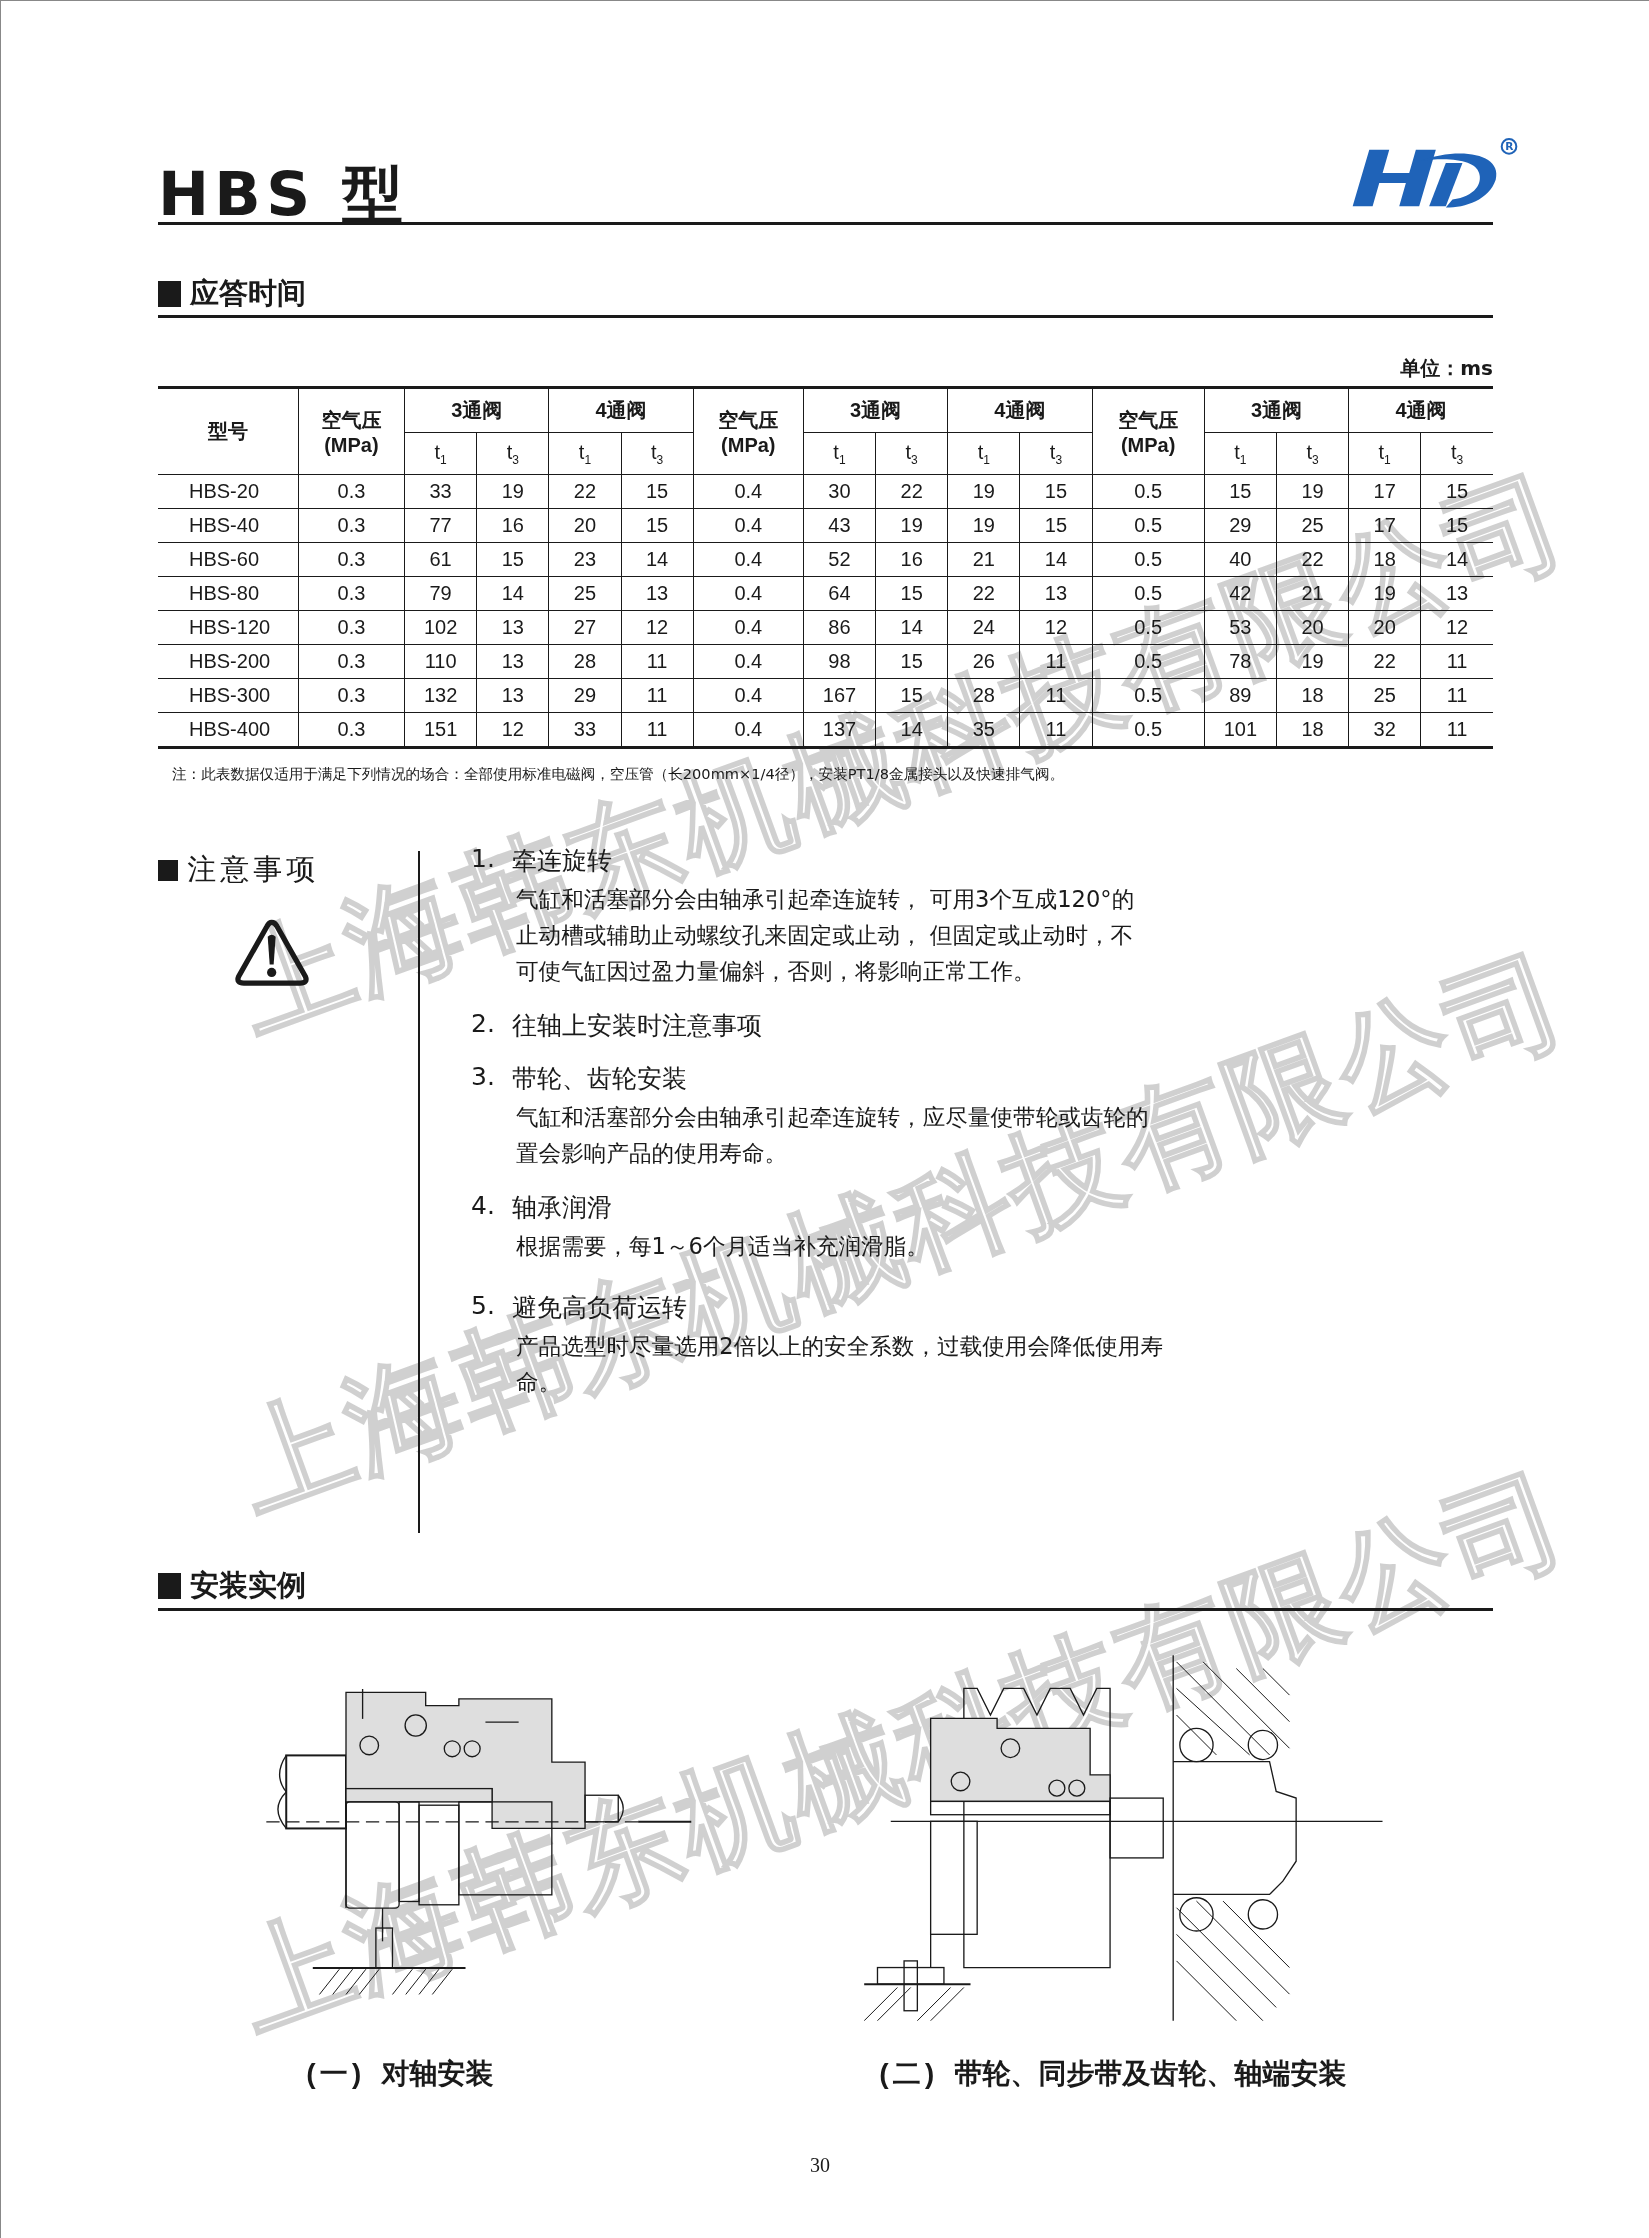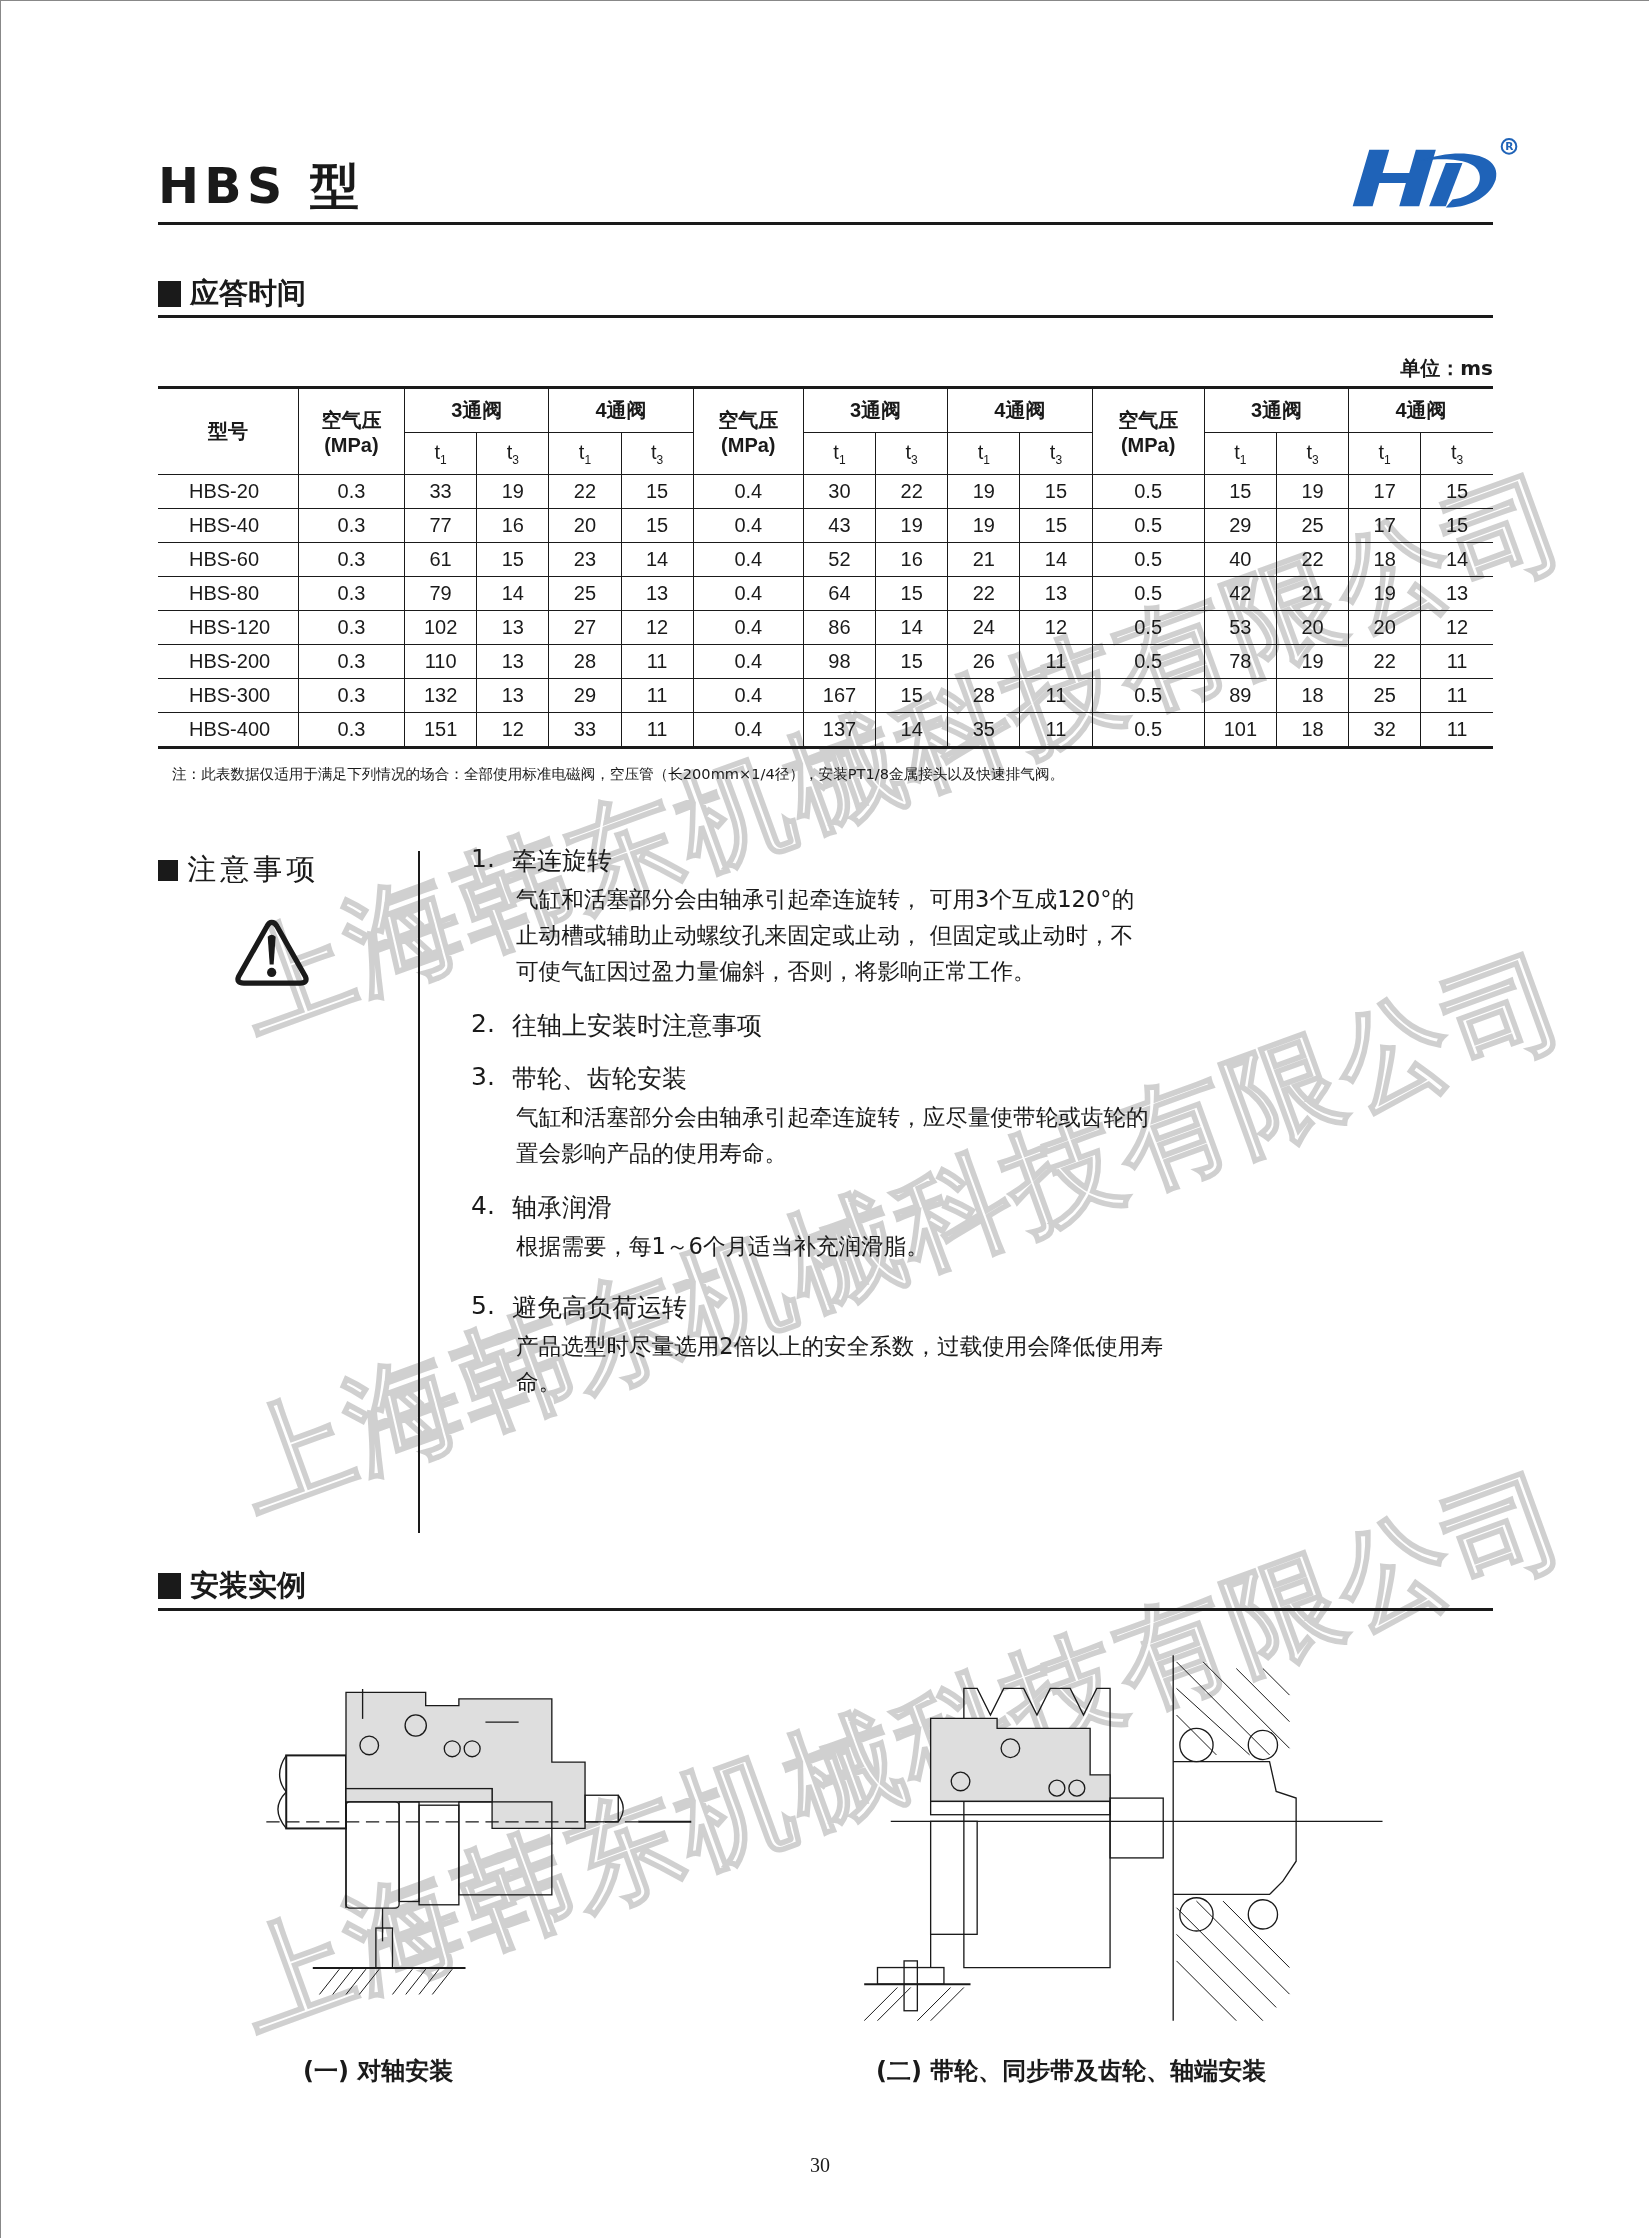--- a/index.html
+++ b/index.html
@@ -3,21 +3,21 @@
 <meta charset="utf-8">
 <style>
   html, body { margin: 0; padding: 0; background: #ffffff; }
   body { width: 1650px; height: 2239px; position: relative; overflow: hidden;
          font-family: "DejaVu Sans", "Liberation Sans", sans-serif; color: #1a1a1a; }
   .page-border { position: absolute; left: 0; top: 0; width: 1648px; height: 2237px; border: 0.7px solid #888; }
   .watermark { position: absolute; color: rgba(150,150,150,0.28); font-size: 113px; font-weight: bold;
                transform: rotate(-20deg); white-space: nowrap; pointer-events: none;
                font-family: "DejaVu Sans", sans-serif; letter-spacing: 4px;
                -webkit-text-stroke: 2px rgba(120,120,120,0.35); color: rgba(255,255,255,0.0); }
-  .title { position: absolute; left: 158px; top: 154px; font-size: 49px; font-weight: bold; letter-spacing: 5.3px; }
+  .title { position: absolute; left: 158px; top: 154px; font-size: 61px; font-weight: bold; letter-spacing: 5.3px; }
   .logo { position: absolute; left: 1346px; top: 133px; width: 173px; height: 80px; }
   .rule-thick { position: absolute; height: 4px; background: #1a1a1a; }
   .section-head { position: absolute; display: flex; align-items: center; font-size: 29px; font-weight: bold; }
   .section-head .sq { width: 22.6px; height: 26.6px; background: #1a1a1a; margin-right: 9.3px; }
   .unit { position: absolute; right: 157px; top: 355px; font-size: 20px; font-weight: bold; text-align: right; }
   table.resp { position: absolute; left: 158px; top: 386px; width: 1335px; border-collapse: collapse;
                font-size: 20px; text-align: center; font-family: "Liberation Sans", sans-serif; }
   table.resp th, table.resp td { border: 1.3px solid #1a1a1a; padding: 0; }
   table.resp tr.top th { border-top: 3.3px solid #1a1a1a; }
   table.resp th { font-weight: bold; }
@@ -31,21 +31,21 @@
   sub { font-size: 12px; }
   .note { position: absolute; left: 172px; top: 765px; font-size: 14.6px; }
   .vline { position: absolute; left: 418px; top: 851px; width: 2px; height: 682px; background: #1a1a1a; }
   .warn { position: absolute; left: 234px; top: 918px; width: 76px; height: 70px; }
   .notes { position: absolute; left: 471px; top: 844px; width: 785px; }
   .note-item { margin-bottom: 20px; }
   .note-item .h { font-size: 25px; display: flex; }
   .note-item .h .num { width: 41px; }
   .note-item .b { font-size: 22.6px; line-height: 36px; margin-left: 45px; margin-top: 4px; }
   .fig { position: absolute; }
-  .cap { position: absolute; font-size: 24px; font-weight: bold; }
+  .cap { position: absolute; font-size: 28px; font-weight: bold; font-family: Liberation Mono, monospace; }
   .pagenum { position: absolute; left: 810px; top: 2154px; font-size: 20px; font-family: "Liberation Serif", serif; }
 </style>
 </head>
 <body>
 
 <div class="page-border"></div>
 
 <div class="watermark" style="left:199px; top:678px;">上海韩东机械科技有限公司</div>
 <div class="watermark" style="left:199px; top:1157px;">上海韩东机械科技有限公司</div>
 <div class="watermark" style="left:199px; top:1676px;">上海韩东机械科技有限公司</div>

